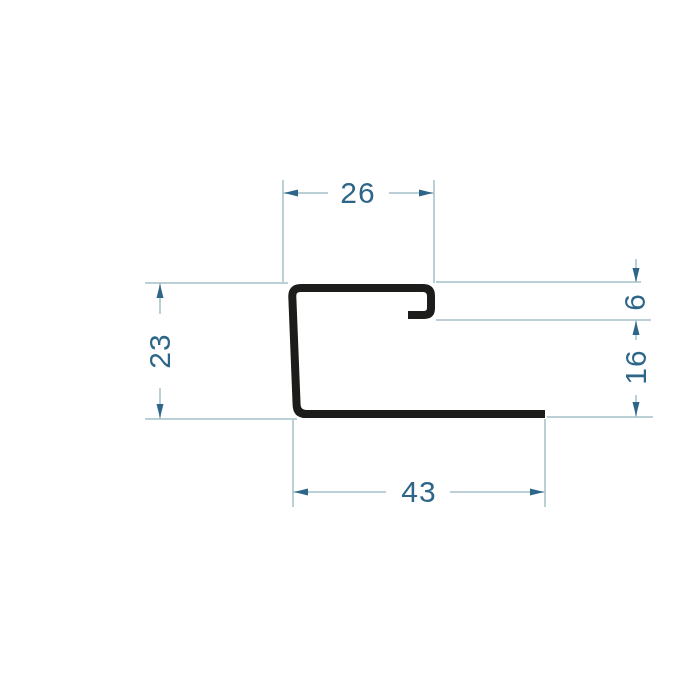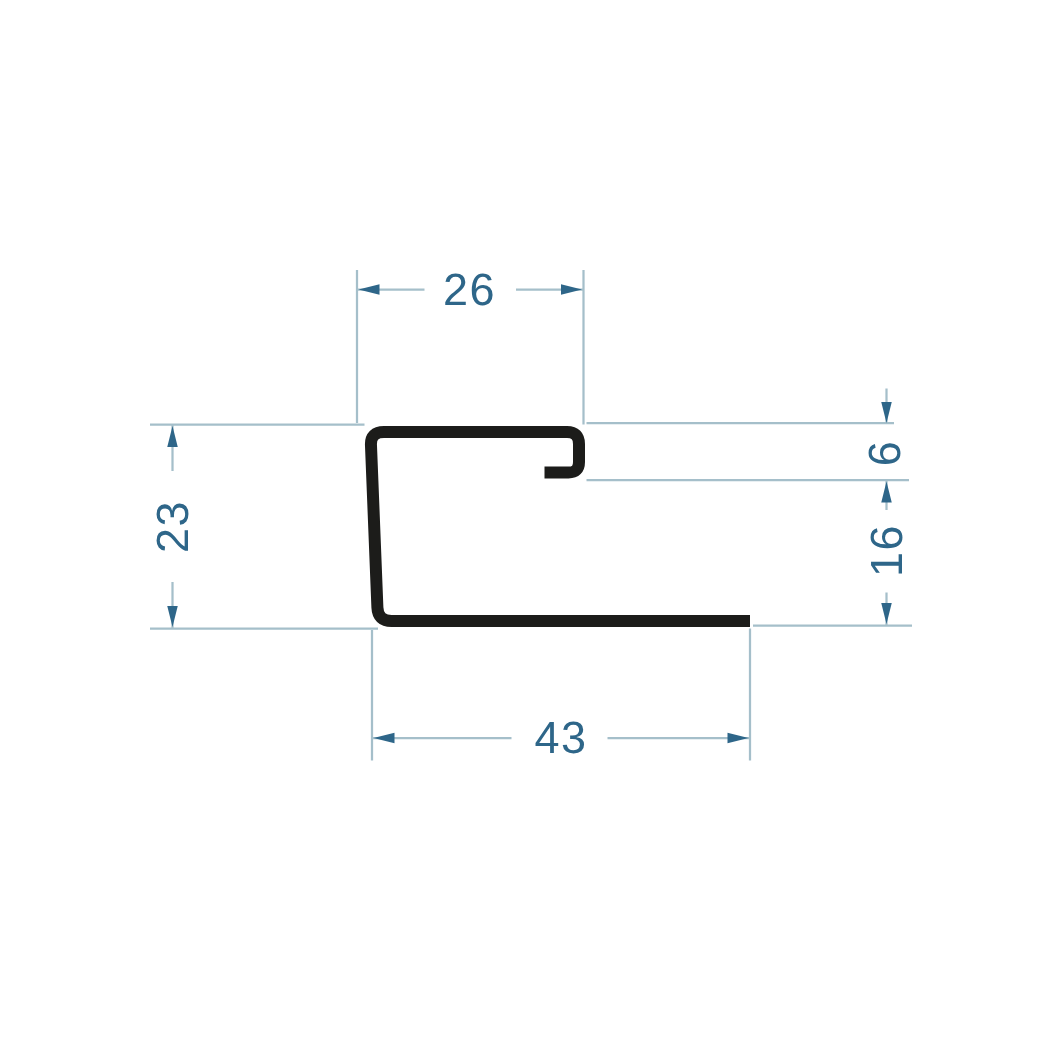--- a/index.html
+++ b/index.html
@@ -9,20 +9,21 @@
     width: 700px;
     height: 700px;
     overflow: hidden;
     font-family: "Liberation Sans", sans-serif;
   }
   .canvas {
     position: relative;
     width: 588px;
     height: 700px;
     background: #ffffff;
+    margin-left: 45px;
   }
   svg { display: block; }
   .ext-line {
     stroke: #a5bfca;
     stroke-width: 1.5;
     fill: none;
   }
   .dim-line {
     stroke: #a5bfca;
     stroke-width: 1.5;

